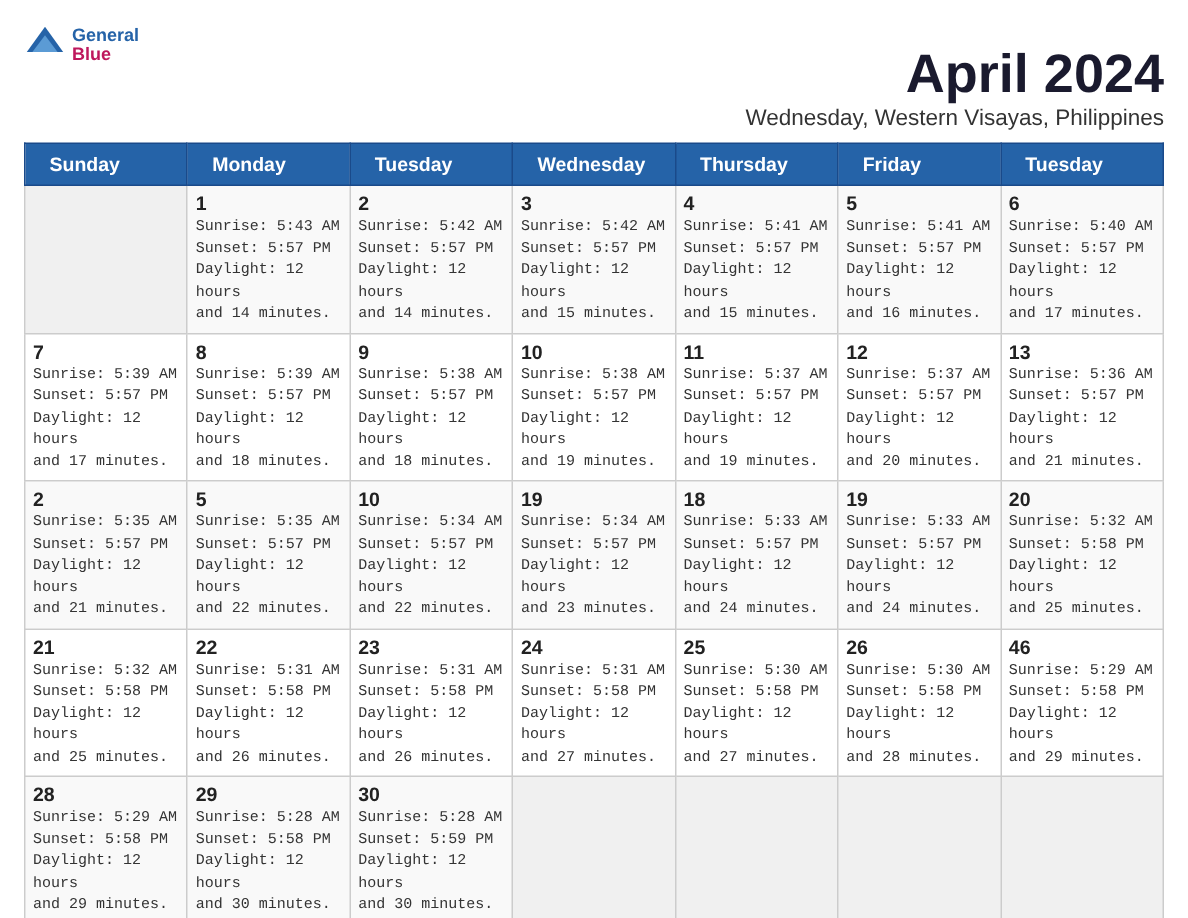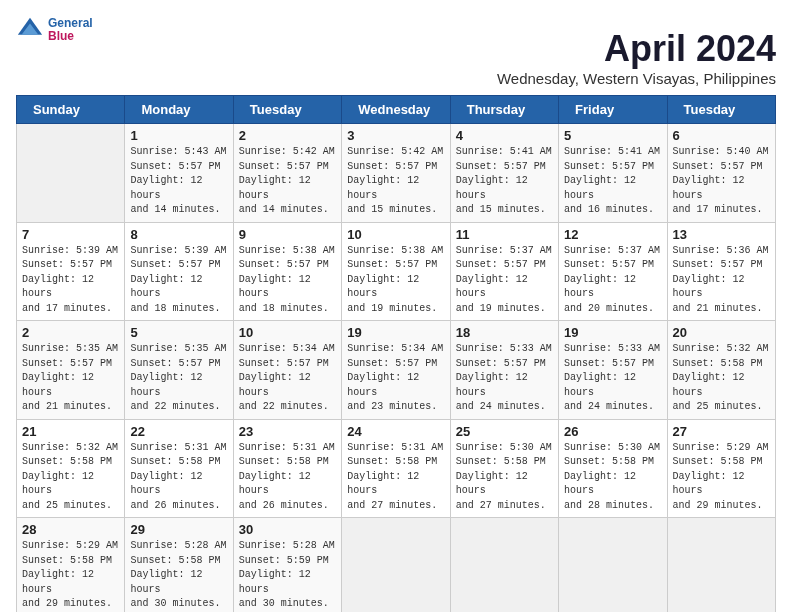--- a/index.html
+++ b/index.html
@@ -232,21 +232,21 @@
         </td>
         <td>
           <span class="day-num">25</span>
           <div class="day-info">Sunrise: 5:30 AM<br>Sunset: 5:58 PM<br>Daylight: 12 hours<br>and 27 minutes.</div>
         </td>
         <td>
           <span class="day-num">26</span>
           <div class="day-info">Sunrise: 5:30 AM<br>Sunset: 5:58 PM<br>Daylight: 12 hours<br>and 28 minutes.</div>
         </td>
         <td>
-          <span class="day-num">27</span>
+          <span class="day-num">46</span>
           <div class="day-info">Sunrise: 5:29 AM<br>Sunset: 5:58 PM<br>Daylight: 12 hours<br>and 29 minutes.</div>
         </td>
       </tr>
       <tr>
         <td>
           <span class="day-num">28</span>
           <div class="day-info">Sunrise: 5:29 AM<br>Sunset: 5:58 PM<br>Daylight: 12 hours<br>and 29 minutes.</div>
         </td>
         <td>
           <span class="day-num">29</span>

